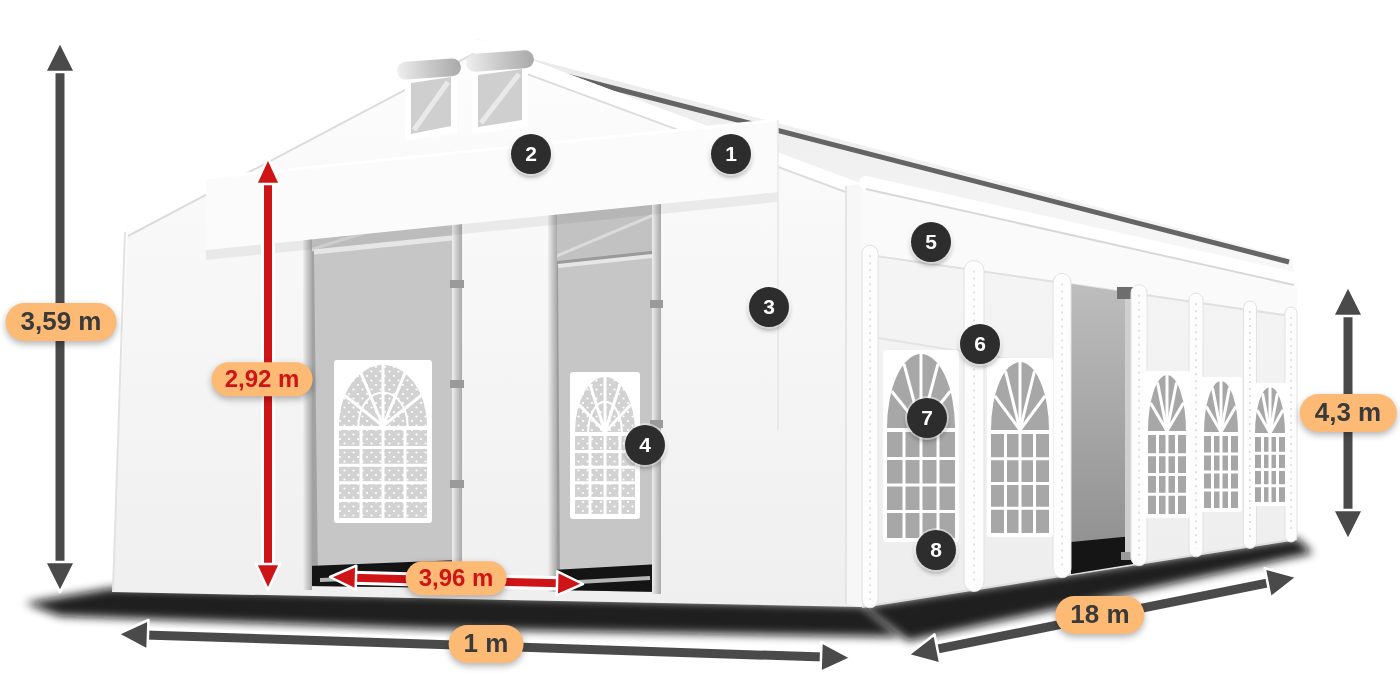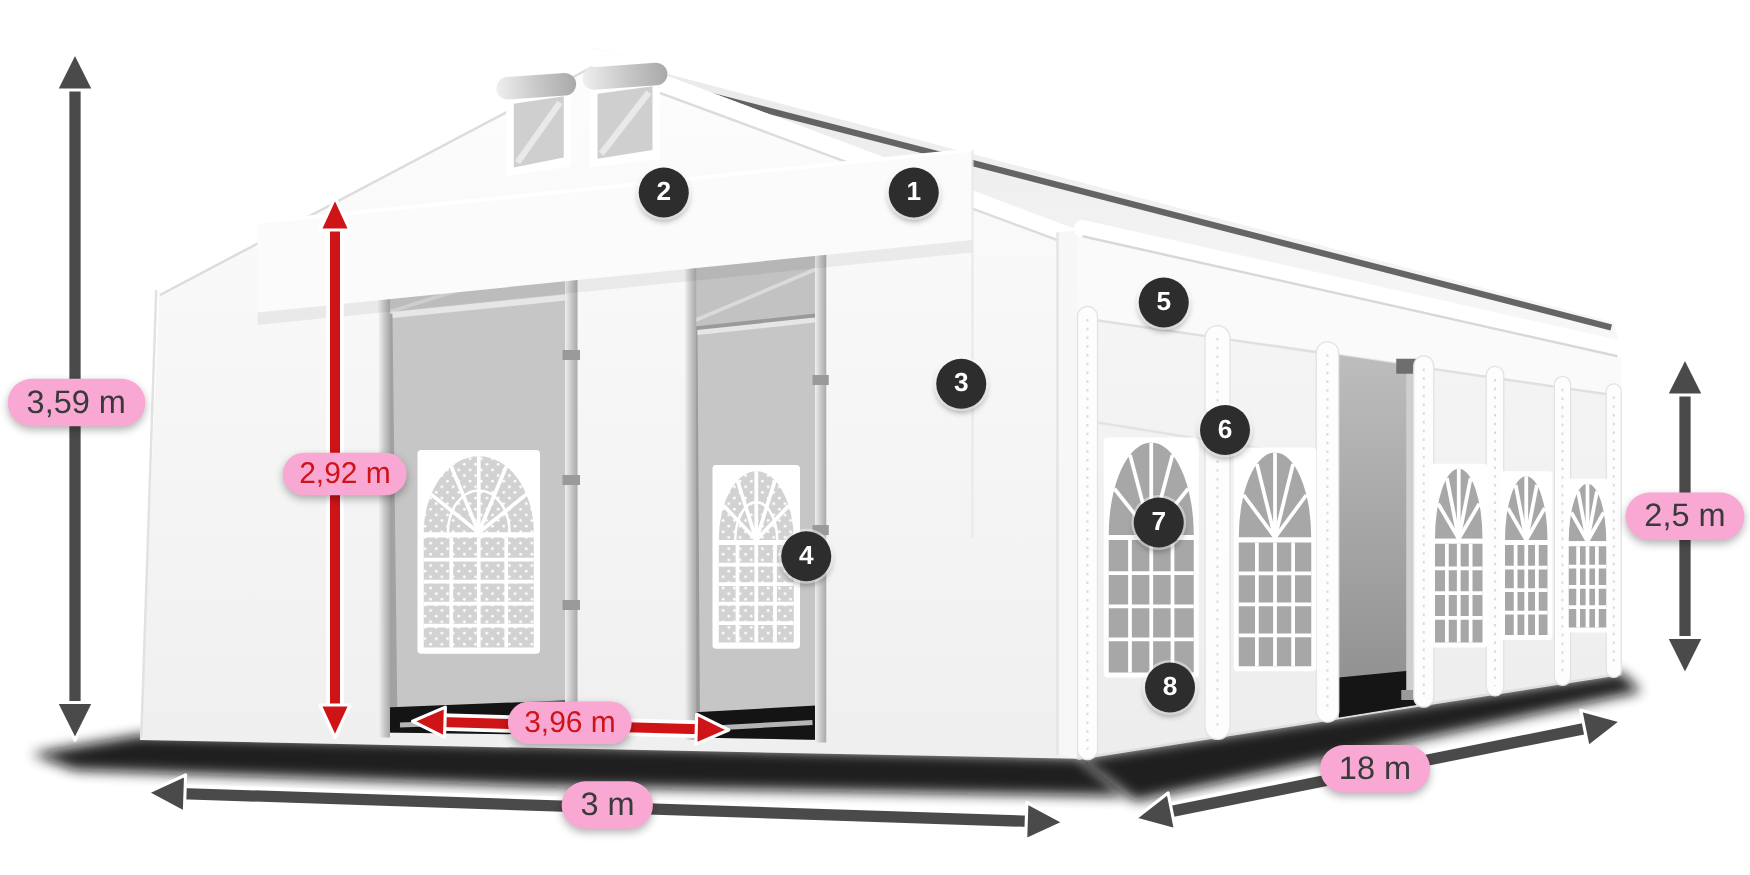--- a/index.html
+++ b/index.html
@@ -3,22 +3,22 @@
 <meta charset="utf-8">
 <style>
   html,body{margin:0;padding:0;background:#fff;}
   #stage{
     position:relative;width:1400px;height:700px;overflow:hidden;background:#ffffff;
     font-family:"Liberation Sans",sans-serif;
   }
   #scene{position:absolute;left:0;top:0;}
   .pill{
     position:absolute;transform:translate(-50%,-50%);
-    background:#f9a8d4;border-radius:20px;padding:4px 15px;
-    font-weight:normal;font-size:26px;color:#3a3a3a;white-space:nowrap;
+    background:#fdba74;border-radius:20px;padding:4px 15px;
+    font-weight:bold;font-size:26px;color:#3a3a3a;white-space:nowrap;
     box-shadow:0 3px 7px rgba(0,0,0,.30);line-height:1.15;z-index:3;
   }
   .pill.red{color:#cf1418;font-size:24px;padding:3px 13px;}
   .badge{
     position:absolute;transform:translate(-50%,-50%);
     width:40px;height:40px;border-radius:50%;background:#2d2d2d;color:#fff;
     font-weight:bold;font-size:21px;display:flex;align-items:center;justify-content:center;
     box-shadow:0 0 0 2px rgba(255,255,255,.45),0 3px 5px rgba(0,0,0,.35);z-index:2;
   }
 </style>
@@ -327,24 +327,24 @@
           <line x1="934.4730575423855" y1="649.691777665023" x2="1270.5269424576145" y2="582.308222334977" stroke="#ffffff" stroke-width="15"></line>
           <line x1="934.4730575423855" y1="649.691777665023" x2="1270.5269424576145" y2="582.308222334977" stroke="#4a4a4a" stroke-width="9"></line>
           <polygon points="940.3635207887488,663.809229373573 908,655 934.4654959721078,634.3947209931447" fill="#4a4a4a" stroke="#ffffff" stroke-width="2.5" stroke-linejoin="round"></polygon>
           <polygon points="1270.5345040278924,597.6052790068553 1297,577 1264.636479211251,568.190770626427" fill="#4a4a4a" stroke="#ffffff" stroke-width="2.5" stroke-linejoin="round"></polygon>
         </g>
       </g>
   </svg>
 
   <div id="overlay">
       <div class="pill" style="left: 61px; top: 322px;">3,59 m</div>
-      <div class="pill red" style="left: 276px; top: 379px;">2,92 m</div>
+      <div class="pill red" style="left: 262px; top: 379px;">2,92 m</div>
       <div class="pill red" style="left: 456px; top: 578px;">3,96 m</div>
-      <div class="pill" style="left: 486px; top: 644px;">3 m</div>
-      <div class="pill" style="left: 1348px; top: 413px;">2,5 m</div>
+      <div class="pill" style="left: 486px; top: 644px;">1 m</div>
+      <div class="pill" style="left: 1348px; top: 413px;">4,3 m</div>
       <div class="pill" style="left: 1100px; top: 615px;">18 m</div>
       <div class="badge" style="left: 731px; top: 154px;">1</div>
       <div class="badge" style="left: 531px; top: 154px;">2</div>
       <div class="badge" style="left: 769px; top: 307px;">3</div>
       <div class="badge" style="left: 645px; top: 445px;">4</div>
       <div class="badge" style="left: 931px; top: 242px;">5</div>
       <div class="badge" style="left: 980px; top: 344px;">6</div>
       <div class="badge" style="left: 927px; top: 418px;">7</div>
       <div class="badge" style="left: 936px; top: 550px;">8</div>
     </div>

